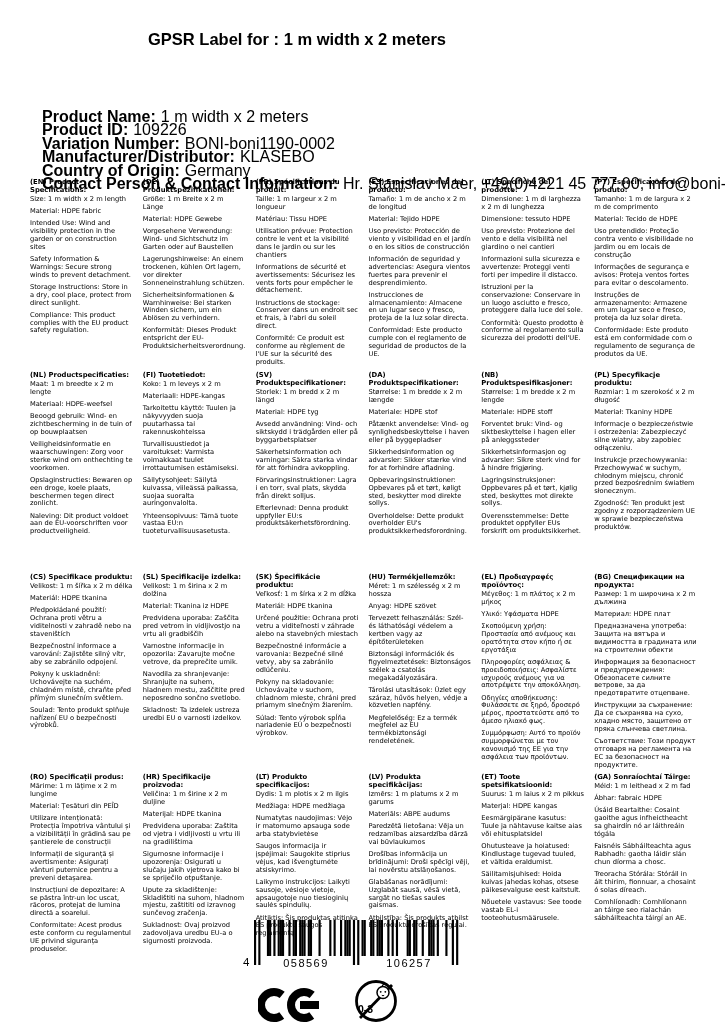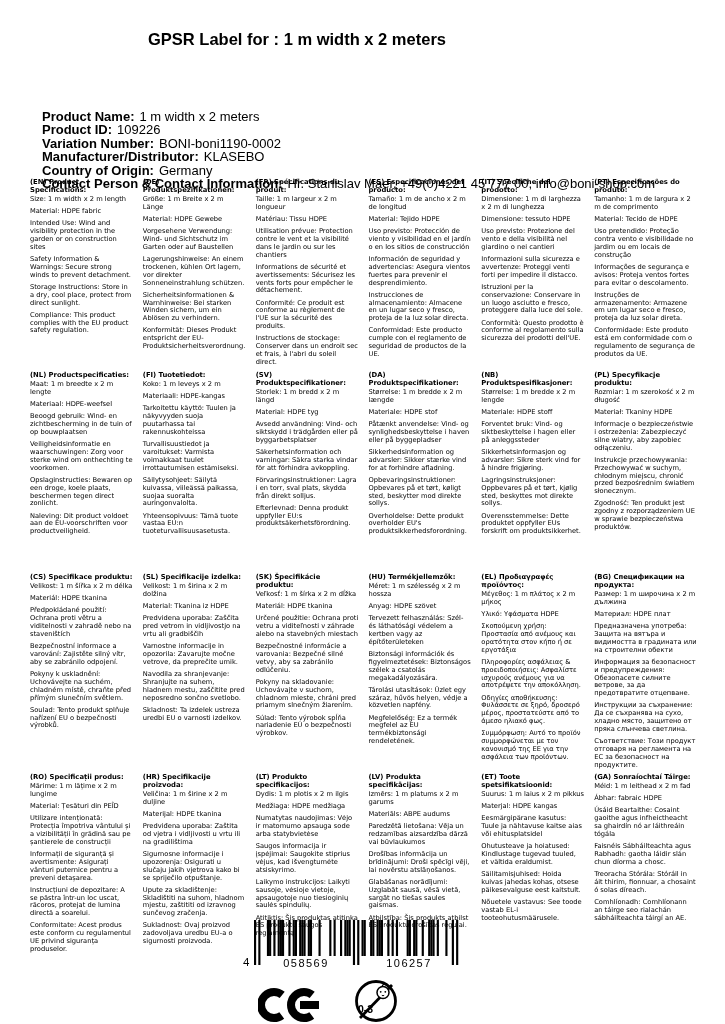--- a/index.html
+++ b/index.html
@@ -1,21 +1,21 @@
 <!DOCTYPE html>
 <html><head>
 <meta charset="utf-8">
 <style>
   html,body{margin:0;padding:0;background:#fff;}
   body{width:725px;height:1024px;position:relative;overflow:hidden;
        font-family:"DejaVu Sans",sans-serif;color:#000;}
   .title{position:absolute;top:30px;left:0;width:594px;text-align:center;
          font-family:"Liberation Sans",sans-serif;font-weight:bold;font-size:16.5px;}
   .info{position:absolute;top:110px;left:42px;right:20px;
-        font-family:"Liberation Sans",sans-serif;font-size:13px;line-height:13.4px;}
+        font-family:"Liberation Sans",sans-serif;font-size:16px;line-height:13.4px;}
   .info-line{white-space:nowrap;}
   .info-label{font-weight:bold;}
   .info-value{margin-left:5px;}
   .grid{position:absolute;top:179px;left:30px;width:667px;
         display:grid;grid-template-columns:repeat(6,1fr);
         grid-template-rows:193px 202px 200px auto;column-gap:10px;align-items:start;}
   .lang-block{font-size:6.7px;line-height:7.9px;overflow-wrap:break-word;}
   .lang-header{font-weight:bold;font-size:6.8px;margin:0 0 1px 0;}
   .spec-p{margin:0 0 4.2px 0;}
   .barcode-wrap{position:absolute;top:920px;left:243px;display:flex;align-items:flex-end;gap:5px;}
@@ -72,22 +72,22 @@
       <p class="spec-p">Sicherheitsinformationen &amp; Warnhinweise: Bei starken Winden sichern, um ein Ablösen zu verhindern.</p>
       <p class="spec-p">Konformität: Dieses Produkt entspricht der EU-Produktsicherheitsverordnung.</p>
     </div>
 
   <div class="lang-block">
     <div class="lang-header">(FR) Spécifications du produit:</div>
   <p class="spec-p">Taille: 1 m largeur x 2 m longueur</p>
       <p class="spec-p">Matériau: Tissu HDPE</p>
       <p class="spec-p">Utilisation prévue: Protection contre le vent et la visibilité dans le jardin ou sur les chantiers</p>
       <p class="spec-p">Informations de sécurité et avertissements: Sécurisez les vents forts pour empêcher le détachement.</p>
+      <p class="spec-p">Instructions de stockage: Conserver dans un endroit sec et frais, à l'abri du soleil direct.</p>
       <p class="spec-p">Conformité: Ce produit est conforme au règlement de l'UE sur la sécurité des produits.</p>
-      <p class="spec-p">Instructions de stockage: Conserver dans un endroit sec et frais, à l'abri du soleil direct.</p>
     </div>
 
   <div class="lang-block">
     <div class="lang-header">(ES) Especificaciones del producto:</div>
   <p class="spec-p">Tamaño: 1 m de ancho x 2 m de longitud</p>
       <p class="spec-p">Material: Tejido HDPE</p>
       <p class="spec-p">Uso previsto: Protección de viento y visibilidad en el jardín o en los sitios de construcción</p>
       <p class="spec-p">Información de seguridad y advertencias: Asegura vientos fuertes para prevenir el desprendimiento.</p>
       <p class="spec-p">Instrucciones de almacenamiento: Almacene en un lugar seco y fresco, proteja de la luz solar directa.</p>
       <p class="spec-p">Conformidad: Este producto cumple con el reglamento de seguridad de productos de la UE.</p>

